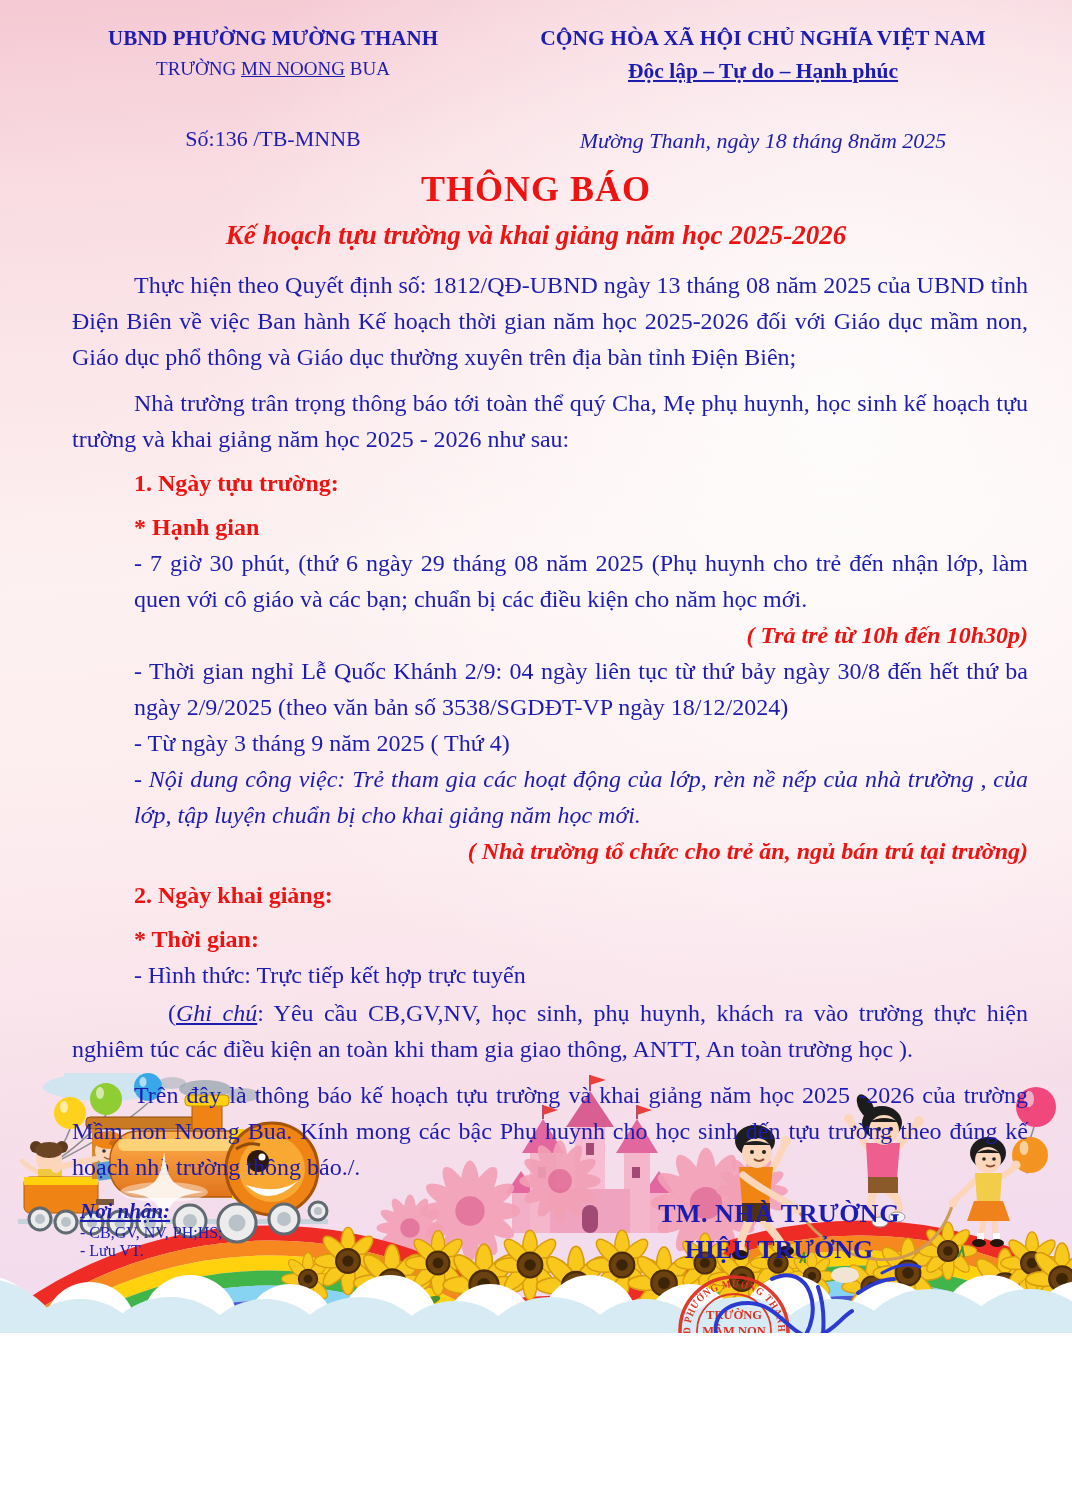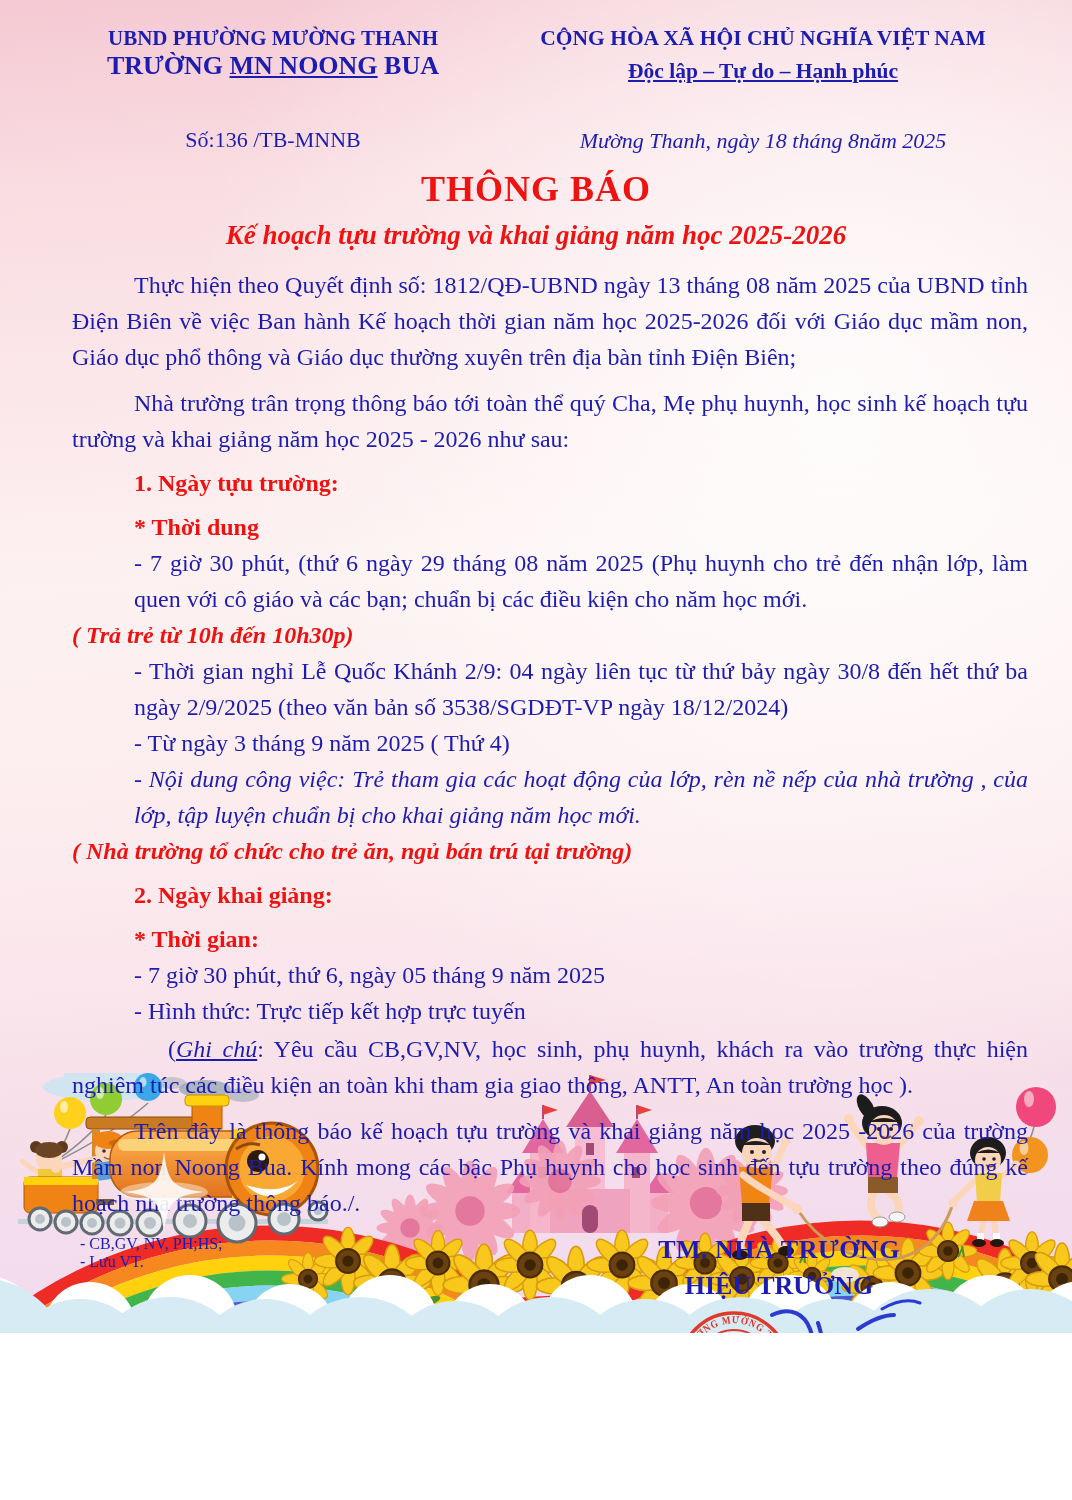--- a/index.html
+++ b/index.html
@@ -8,36 +8,36 @@
     font-family:"Liberation Serif","DejaVu Serif",serif;
     background:
       radial-gradient(ellipse at 78% 30%, rgba(255,255,255,.85), rgba(255,255,255,0) 55%),
       linear-gradient(176deg,#f5c9d3 0%,#f9dde2 14%,#fdf1f1 42%,#fcebee 62%,#f7dfe9 80%,#efdaf0 100%);
   }
   
   .header{display:flex;padding:26px 34px 0 58px;}
   .h-left{width:430px;text-align:center;}
   .h-right{flex:1;text-align:center;}
   .org1{font-size:21px;font-weight:bold;color:#1d1cb0;}
-  .org2{font-size:26px;font-weight:bold;color:#1d1cb0;}
+  .org2{font-size:19px;font-weight:normal;color:#1d1cb0;margin-top:7px;}
   .u{text-decoration:underline;}
   .doc-no{font-size:22px;color:#1d1cb0;margin-top:46px;}
   .country{font-size:21.5px;font-weight:bold;color:#1d1cb0;}
   .motto{font-size:21.5px;font-weight:bold;color:#1d1cb0;text-decoration:underline;margin-top:8px;}
   .dateline{font-size:22px;font-style:italic;color:#1d1cb0;margin-top:44px;}
   
   .title{text-align:center;font-size:36px;font-weight:bold;letter-spacing:1px;color:#ee1311;margin-top:14px;}
   .subtitle{text-align:center;font-size:27px;font-weight:bold;font-style:italic;color:#ee1311;margin-top:10px;}
   
   .content{padding:6px 44px 0 72px;font-size:24px;line-height:36px;color:#1d1cb0;position:relative;z-index:2;}
   .para{text-indent:62px;text-align:justify;margin-top:10px;}
   .sec{color:#ee1311;font-weight:bold;margin-left:62px;margin-top:8px;}
   .item{margin-left:62px;text-align:justify;}
   .item.italic{font-style:italic;}
-  .center-red{text-align:left;color:#ee1311;font-weight:bold;font-style:italic;}
+  .center-red{text-align:right;color:#ee1311;font-weight:bold;font-style:italic;}
   .note{text-indent:96px;text-align:justify;margin-top:2px;}
   .note-label{font-style:italic;text-decoration:underline;}
   
   .footer-row{display:flex;padding:14px 34px 0 80px;position:relative;z-index:3;}
   .recipients{width:440px;color:#1d1cb0;}
   .recip-title{font-size:21px;font-weight:bold;font-style:italic;text-decoration:underline;}
   .recip-item{font-size:16px;margin-top:0;}
   .sig-block{flex:1;text-align:center;color:#1d1cb0;}
   .sig-tm{font-size:26px;font-weight:bold;letter-spacing:.5px;}
   .sig-role{font-size:26px;font-weight:bold;margin-top:6px;}
@@ -66,37 +66,37 @@
     </div>
   </div>
 
   <div class="title">THÔNG BÁO</div>
   <div class="subtitle">Kế hoạch tựu trường và khai giảng năm học 2025-2026</div>
 
   <div class="content">
     <div class="para">Thực  hiện theo Quyết định số: 1812/QĐ-UBND  ngày 13 tháng 08 năm 2025 của UBND tỉnh Điện Biên về việc Ban hành Kế hoạch thời gian năm học 2025-2026 đối với Giáo dục mầm non, Giáo dục phổ thông và Giáo dục thường xuyên trên địa bàn tỉnh Điện Biên;</div>
     <div class="para">Nhà trường trân trọng thông báo tới toàn thể quý Cha, Mẹ phụ huynh, học sinh kế hoạch tựu trường và khai giảng  năm học 2025 - 2026 như sau:</div>
     <div class="sec">1.  Ngày tựu trường:</div>
-    <div class="sec">*  Thời dung</div>
+    <div class="sec">*  Hạnh gian</div>
     <div class="item">- 7 giờ 30 phút, (thứ 6 ngày 29 tháng 08 năm 2025 (Phụ huynh cho trẻ đến nhận lớp, làm quen với cô giáo và các bạn;  chuẩn bị các điều kiện cho năm học mới.</div>
     <div class="center-red">( Trả trẻ từ 10h đến 10h30p)</div>
     <div class="item">- Thời gian nghỉ Lễ Quốc Khánh 2/9: 04 ngày liên tục từ thứ bảy ngày 30/8 đến hết thứ ba ngày 2/9/2025 (theo văn bản số 3538/SGDĐT-VP ngày 18/12/2024)</div>
     <div class="item">- Từ ngày 3 tháng 9 năm 2025 ( Thứ 4)</div>
     <div class="item italic">- Nội dung công việc: Trẻ tham gia các hoạt động của lớp, rèn nề nếp của nhà trường , của lớp, tập luyện chuẩn bị cho khai giảng năm học mới.</div>
     <div class="center-red">( Nhà trường tổ chức cho trẻ ăn, ngủ bán trú tại trường)</div>
     <div class="sec">2. Ngày khai giảng:</div>
     <div class="sec">* Thời gian:</div>
-    <div class="item">- 7 giờ 30 phút, thứ 6, ngày 05 tháng 9 năm 2025</div>
     <div class="item">- Hình thức: Trực tiếp kết hợp trực tuyến</div>
     <div class="note"><span>(</span><span class="note-label">Ghi chú</span><span>: Yêu cầu CB,GV,NV, học sinh, phụ huynh, khách ra vào trường thực hiện nghiêm túc các điều kiện an toàn khi tham gia giao thông, ANTT, An toàn trường học ).</span></div>
     <div class="para">Trên đây là thông báo kế hoạch tựu trường và khai giảng năm học 2025 -2026 của trường Mầm non Noong Bua. Kính mong các bậc Phụ huynh cho học sinh đến tựu trường theo đúng kế hoạch nhà trường thông báo./.</div>
   </div>
 
   <div class="footer-row">
     <div class="recipients">
+      <div class="recip-title">Nơi nhận:</div>
       <div class="recip-item">- CB,GV, NV, PH;HS;</div>
       <div class="recip-item">- Lưu  VT.</div>
     </div>
     <div class="sig-block">
       <div class="sig-tm">TM.  NHÀ TRƯỜNG</div>
       <div class="sig-role">HIỆU TRƯỞNG</div>
       <div class="stamp-wrap">
         <svg width="330" height="150" viewBox="0 0 330 150">
           <g stroke="#dd3222" fill="none" opacity="0.95">
             <circle cx="120" cy="72" r="54" stroke-width="3.5"></circle>

